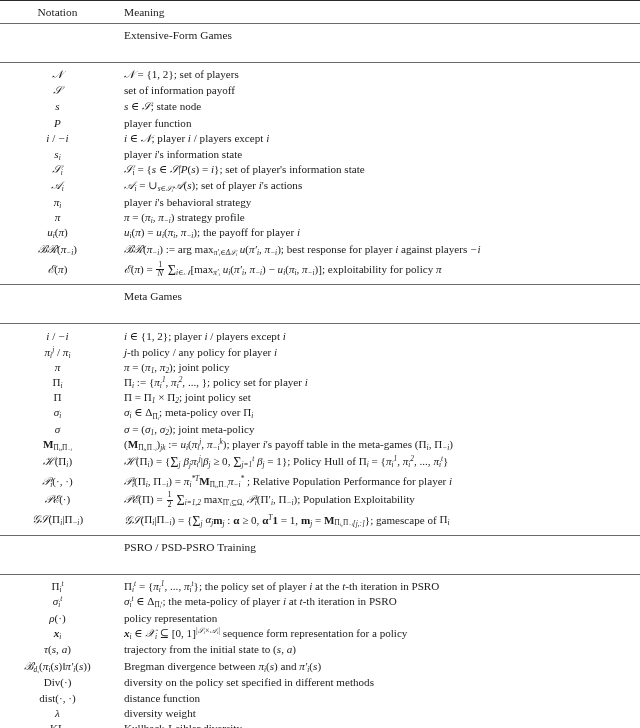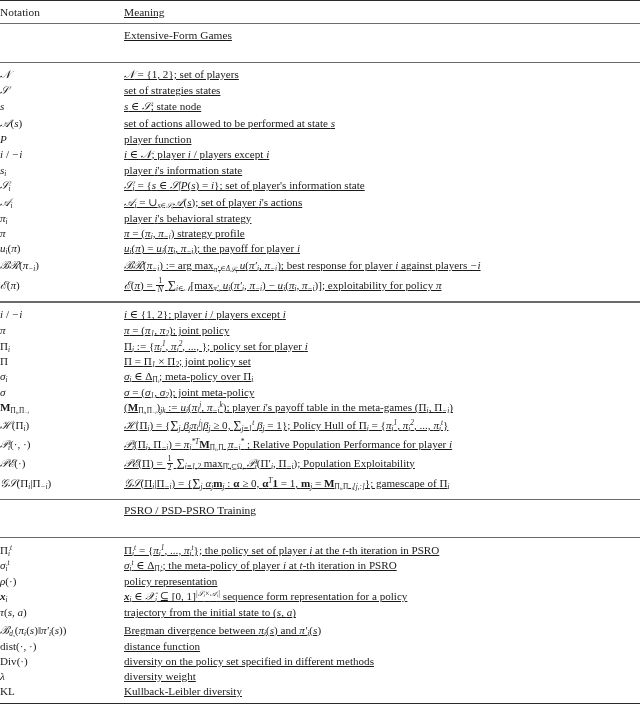--- a/index.html
+++ b/index.html
@@ -44,31 +44,30 @@
     font-size: 0;
   }
   tr.rule-bottom td {
     border-top: 1.6px solid #2a2a2a;
     padding: 0;
     height: 0;
     line-height: 0;
     font-size: 0;
   }
   td.notation-cell {
-    text-align: left;
+    text-align: center;
     padding: 1.6px 9px 1.6px 0;
     vertical-align: baseline;
     white-space: nowrap;
   }
   td.meaning-cell {
     text-align: left;
     padding: 1.6px 2px 1.6px 0;
     vertical-align: baseline;
     white-space: nowrap;
-    text-decoration: underline;
   }
   tr.header-row td {
     padding-top: 5px;
     padding-bottom: 5px;
   }
   tr.section-row td {
     padding-top: 4.5px;
     padding-bottom: 21px;
     margin-left: 44px;
   }
@@ -140,31 +139,27 @@
     <tr class="spacer-row">
           <td colspan="2"></td>
         </tr>
 
     <tr>
       <td class="notation-cell"><span class="cal">𝒩</span></td>
       <td class="meaning-cell"><span class="cal">𝒩</span> = {1, 2}; set of players</td>
     </tr>
     <tr>
       <td class="notation-cell"><span class="cal">𝒮</span></td>
-      <td class="meaning-cell">set of strategies states</td>
+      <td class="meaning-cell">set of information payoff</td>
     </tr>
     <tr>
       <td class="notation-cell"><span class="m">s</span></td>
       <td class="meaning-cell"><span class="m">s</span> ∈ <span class="cal">𝒮</span>; state node</td>
     </tr>
     <tr>
-      <td class="notation-cell"><span class="cal">𝒜</span>(<span class="m">s</span>)</td>
-      <td class="meaning-cell">set of actions allowed to be performed at state <span class="m">s</span></td>
-    </tr>
-    <tr>
       <td class="notation-cell"><span class="m">P</span></td>
       <td class="meaning-cell">player function</td>
     </tr>
     <tr>
       <td class="notation-cell"><span class="m">i</span> <span class="mr">/</span> <span class="m">−i</span></td>
       <td class="meaning-cell"><span class="m">i</span> ∈ <span class="cal">𝒩</span>; player <span class="m">i</span> / players except <span class="m">i</span></td>
     </tr>
     <tr>
       <td class="notation-cell"><span class="m">s<sub>i</sub></span></td>
       <td class="meaning-cell">player <span class="m">i</span>'s information state</td>
@@ -198,31 +193,39 @@
       <td class="meaning-cell"><span class="cal">ℰ</span>(<span class="m">π</span>) = <span class="frac"><span class="num">1</span><span class="den"><span class="m">N</span></span></span> <span class="big">Σ</span><span class="opsub"><span class="m">i</span>∈<span class="cal">𝒩</span></span>[max<span class="opsub"><span class="m">π′<sub>i</sub></span></span> <span class="m">u<sub>i</sub></span>(<span class="m">π′<sub>i</sub></span>, <span class="m">π<sub>−i</sub></span>) − <span class="m">u<sub>i</sub></span>(<span class="m">π<sub>i</sub></span>, <span class="m">π<sub>−i</sub></span>)]; exploitability for policy <span class="m">π</span></td>
     </tr>
 
     <tr class="spacer-row">
           <td colspan="2"></td>
         </tr>
     <tr class="rule-mid">
           <td colspan="2"></td>
         </tr>
 
+    <tr class="section-row">
+      <td class="notation-cell"></td>
+      <td class="meaning-cell hdr">Meta Games</td>
+    </tr>
 
     <tr class="rule-mid">
           <td colspan="2"></td>
         </tr>
     <tr class="spacer-row">
           <td colspan="2"></td>
         </tr>
 
     <tr>
       <td class="notation-cell"><span class="m">i</span> <span class="mr">/</span> <span class="m">−i</span></td>
       <td class="meaning-cell"><span class="m">i</span> ∈ {1, 2}; player <span class="m">i</span> / players except <span class="m">i</span></td>
+    </tr>
+    <tr>
+      <td class="notation-cell"><span class="m">π<sub>i</sub><sup>j</sup></span> <span class="mr">/</span> <span class="m">π<sub>i</sub></span></td>
+      <td class="meaning-cell"><span class="m">j</span>-th policy / any policy for player <span class="m">i</span></td>
     </tr>
     <tr>
       <td class="notation-cell"><span class="m">π</span></td>
       <td class="meaning-cell"><span class="m">π</span> = (<span class="m">π<sub>1</sub></span>, <span class="m">π<sub>2</sub></span>); joint policy</td>
     </tr>
     <tr>
       <td class="notation-cell"><span class="mr">Π<sub>i</sub></span></td>
       <td class="meaning-cell"><span class="mr">Π<sub>i</sub></span> := {<span class="m">π<sub>i</sub><sup>1</sup></span>, <span class="m">π<sub>i</sub><sup>2</sup></span>, ..., }; policy set for player <span class="m">i</span></td>
     </tr>
     <tr>
@@ -295,26 +298,26 @@
     </tr>
     <tr>
       <td class="notation-cell"><span class="m">τ</span>(<span class="m">s</span>, <span class="m">a</span>)</td>
       <td class="meaning-cell">trajectory from the initial state to (<span class="m">s</span>, <span class="m">a</span>)</td>
     </tr>
     <tr>
       <td class="notation-cell"><span class="cal">ℬ</span><sub><span class="m">d<sub>s</sub></span></sub>(<span class="m">π<sub>i</sub></span>(<span class="m">s</span>)‖<span class="m">π′<sub>i</sub></span>(<span class="m">s</span>))</td>
       <td class="meaning-cell">Bregman divergence between <span class="m">π<sub>i</sub></span>(<span class="m">s</span>) and <span class="m">π′<sub>i</sub></span>(<span class="m">s</span>)</td>
     </tr>
     <tr>
+      <td class="notation-cell">Div(·)</td>
+      <td class="meaning-cell">diversity on the policy set specified in different methods</td>
+    </tr>
+    <tr>
       <td class="notation-cell">dist(·, ·)</td>
       <td class="meaning-cell">distance function</td>
-    </tr>
-    <tr>
-      <td class="notation-cell">Div(·)</td>
-      <td class="meaning-cell">diversity on the policy set specified in different methods</td>
     </tr>
     <tr>
       <td class="notation-cell"><span class="m">λ</span></td>
       <td class="meaning-cell">diversity weight</td>
     </tr>
     <tr>
       <td class="notation-cell">KL</td>
       <td class="meaning-cell">Kullback-Leibler diversity</td>
     </tr>
 

